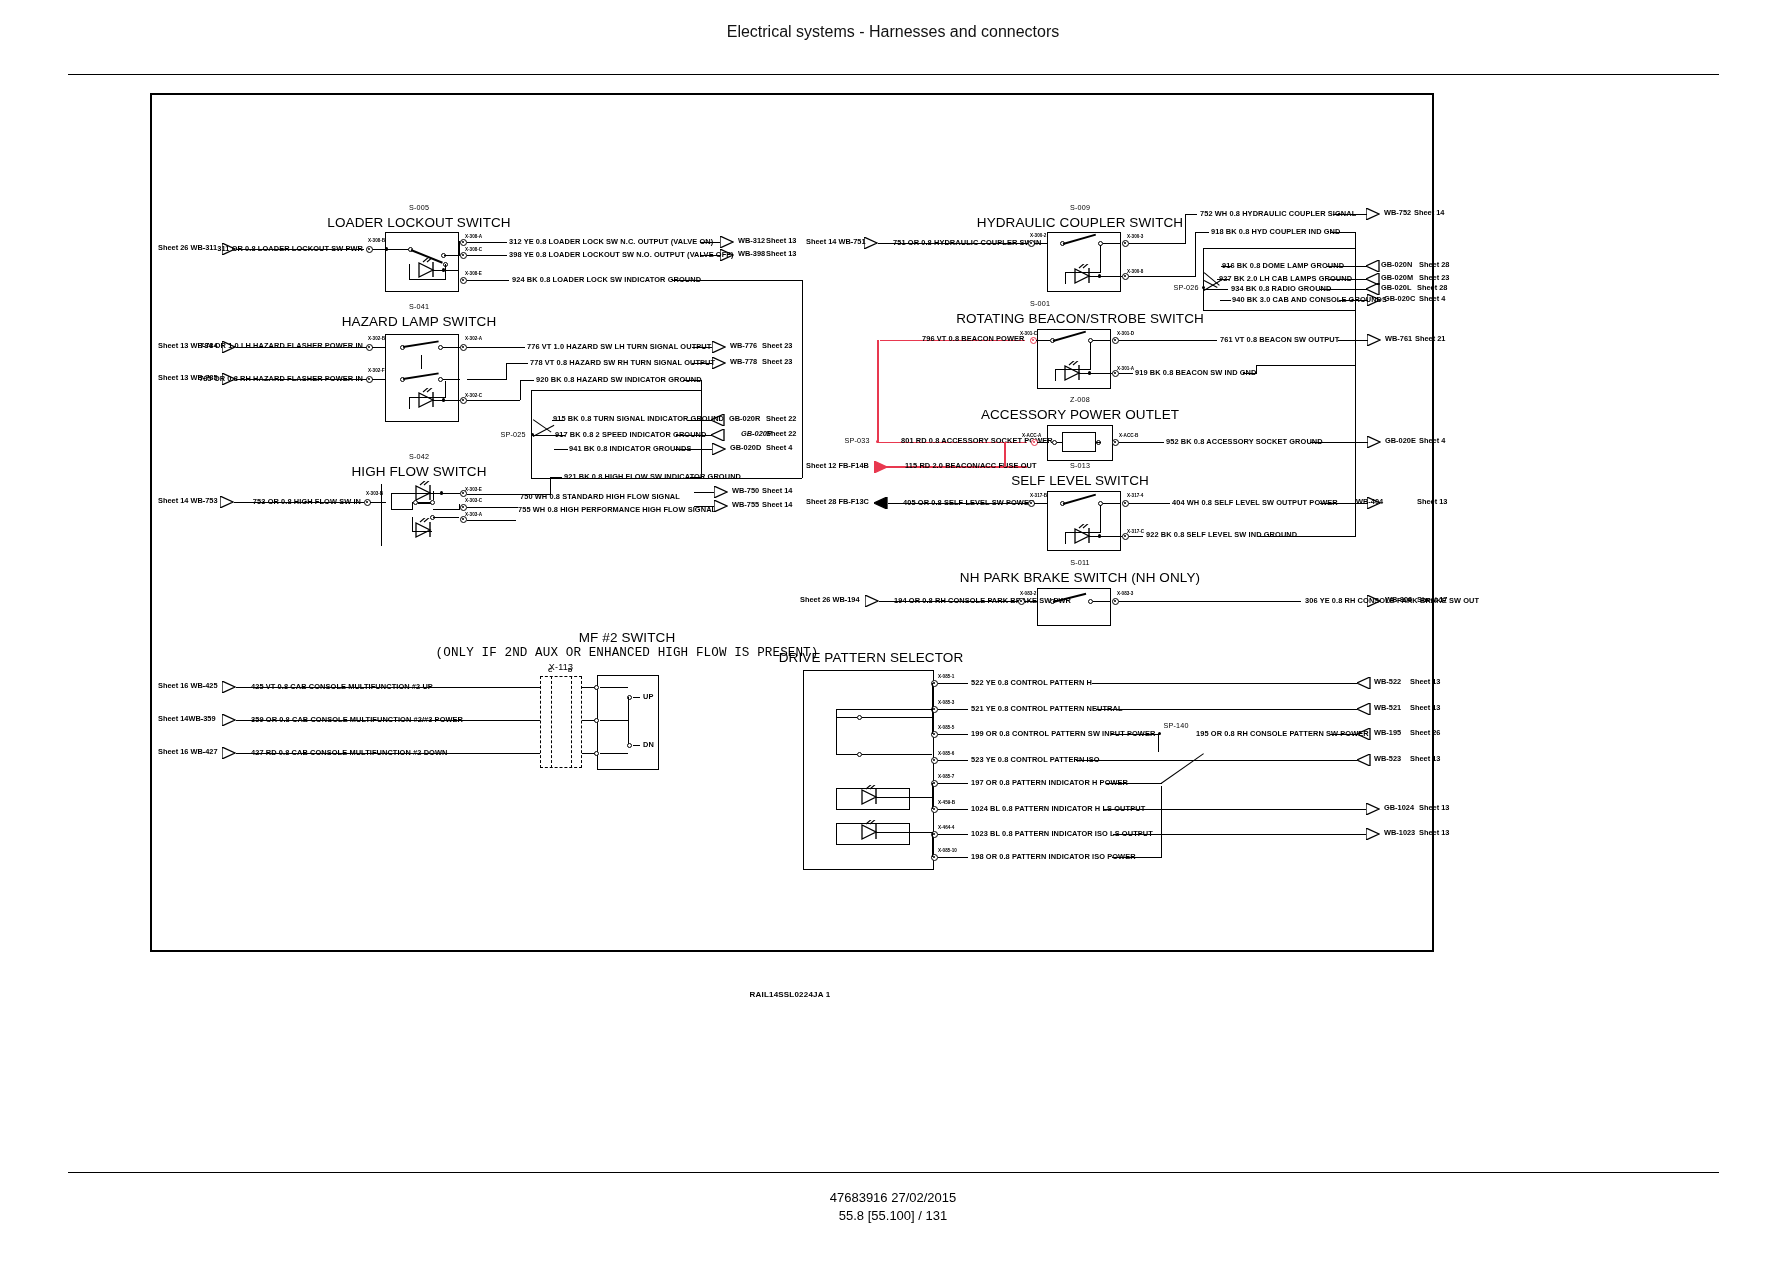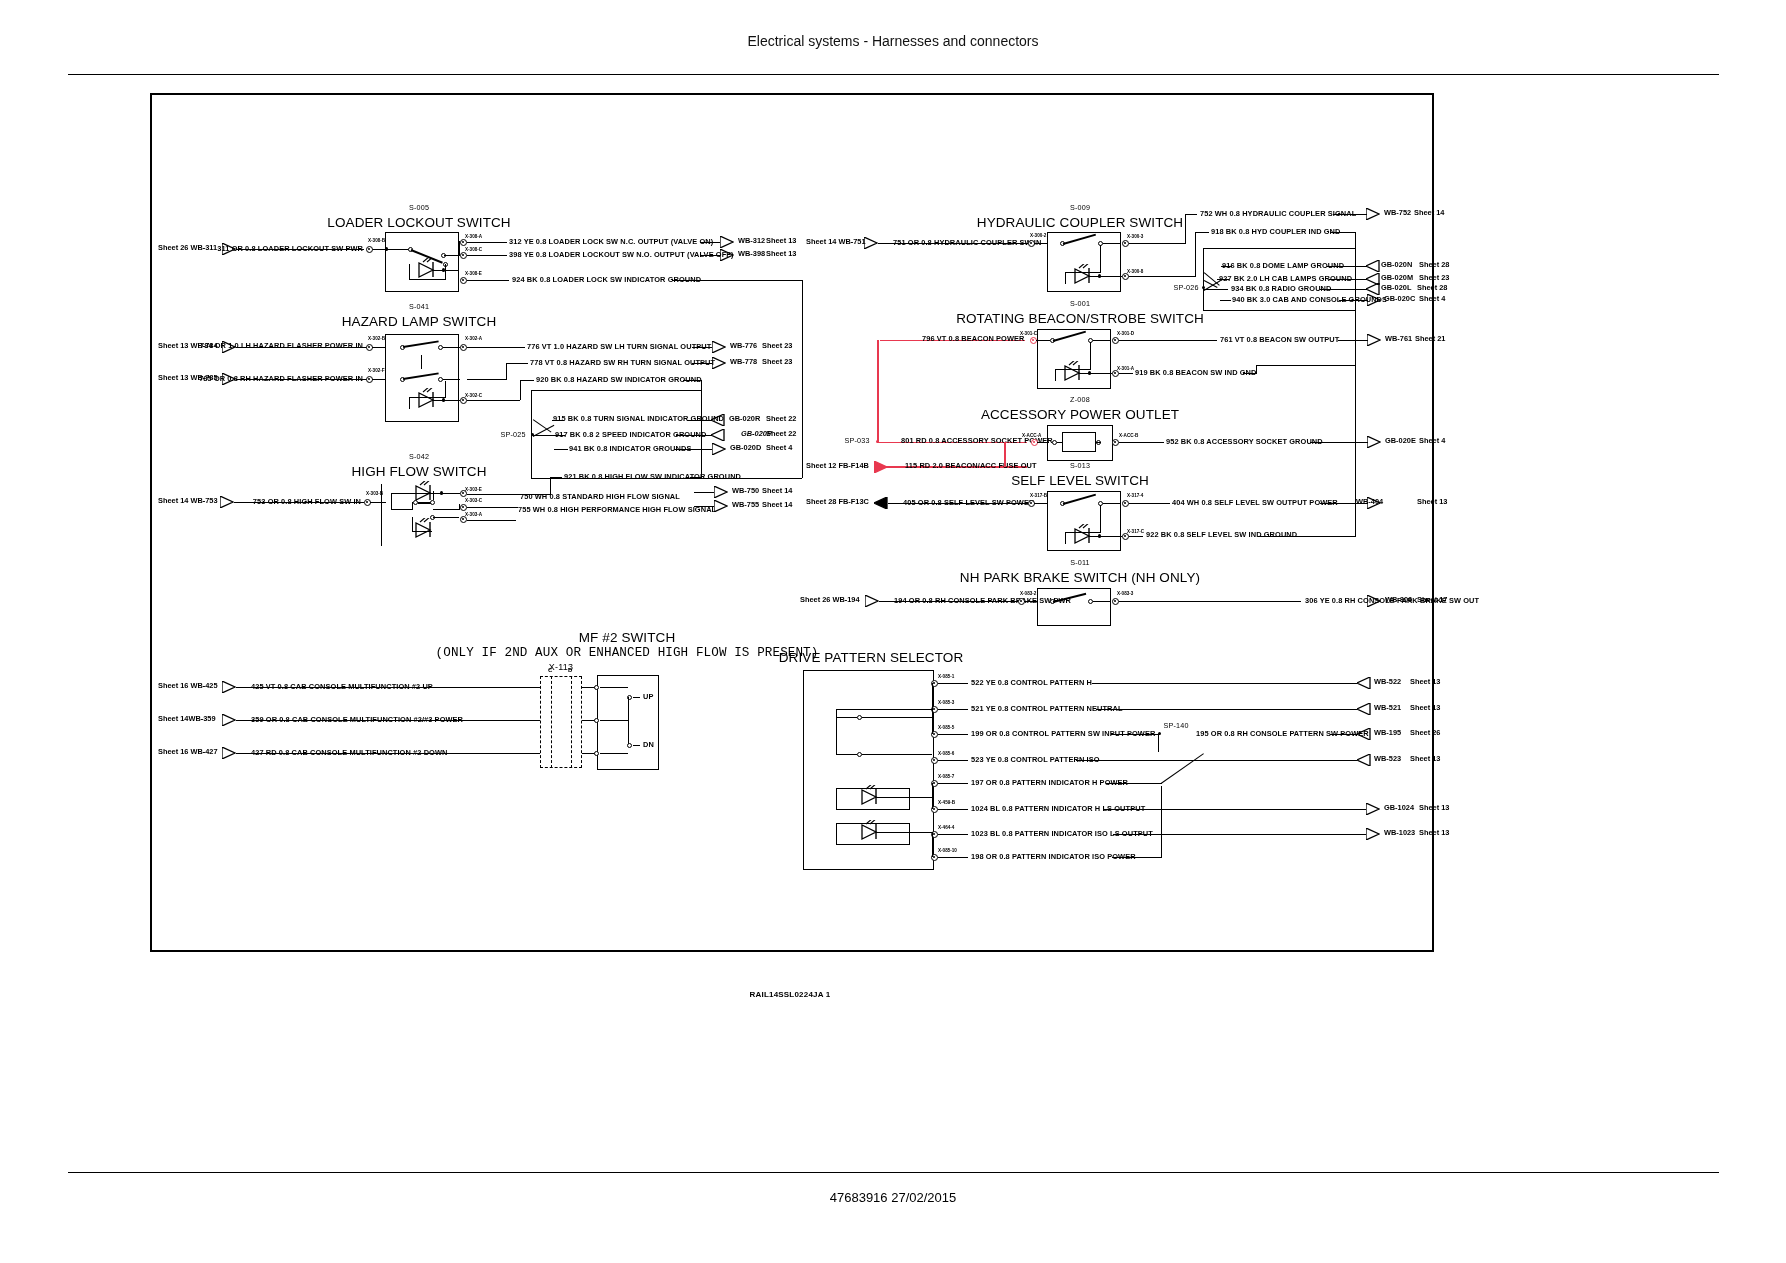--- a/index.html
+++ b/index.html
@@ -1,18 +1,18 @@
 <!DOCTYPE html>
 <html><head>
 <meta charset="utf-8">
 <style>
   html,body{margin:0;padding:0;background:#ffffff;}
   body{width:1786px;height:1263px;font-family:"Liberation Sans",sans-serif;color:#000;position:relative;overflow:hidden;}
   .page{position:absolute;left:0;top:0;width:1786px;height:1263px;}
-  .hdr-title{position:absolute;left:0;top:33px;width:1786px;text-align:center;font-size:14px;color:#111;}
+  .hdr-title{position:absolute;left:0;top:23px;width:1786px;text-align:center;font-size:16px;color:#111;}
   .hdr-rule{position:absolute;left:68px;top:74px;width:1651px;height:1px;background:#000;}
   .ftr-rule{position:absolute;left:68px;top:1172px;width:1651px;height:1px;background:#000;}
   .ftr-l1{position:absolute;left:0;top:1190px;width:1786px;text-align:center;font-size:13px;}
   .ftr-l2{position:absolute;left:0;top:1208px;width:1786px;text-align:center;font-size:13px;}
 
   .frame{position:absolute;left:150px;top:93px;width:1280px;height:855px;border:2px solid #000;}
   .titlebar{position:absolute;left:150px;top:951px;width:1280px;height:36px;border:2px solid #000;box-sizing:border-box;}
   .titlebar .tname{position:absolute;left:0;top:0;width:1222px;height:32px;line-height:32px;text-align:center;font-size:21px;letter-spacing:.3px;}
   .titlebar .tsep{position:absolute;left:1222px;top:0;width:1px;height:32px;background:#000;}
   .titlebar .tnum{position:absolute;left:1223px;top:0;width:53px;height:32px;line-height:32px;text-align:center;font-size:21px;}
@@ -511,21 +511,21 @@
   <div class="lbl" style="left:1232px;top:295px;">940 BK 3.0 CAB AND CONSOLE GROUNDS</div>
   <div class="ln h" style="left:1339px;top:299.5px;width:29px;"></div>
   <div class="arwo" style="left:1367px;top:294px;">
     <svg width="14" height="12">
         <polygon points="0,0 13,6 0,12" fill="none" stroke="#000" stroke-width="1.3"></polygon>
       </svg>
   </div>
   <div class="sheet" style="left:1384px;top:294px;">GB-020C</div>
   <div class="sheet" style="left:1419px;top:294px;">Sheet 4</div>
 
-  <div class="ref" style="left:1080px;top:299px;">S-001</div>
+  <div class="ref" style="left:1040px;top:299px;">S-001</div>
   <div class="swname" style="left:1080px;top:311px;">ROTATING BEACON/STROBE SWITCH</div>
   <div class="box" style="left:1037px;top:329px;width:74px;height:60px;"></div>
 
   <div class="lnr h" style="left:880px;top:339.5px;width:145px;"></div>
   <div class="lbl" style="left:922px;top:334px;color:#000;">796 VT 0.8 BEACON POWER</div>
   <div class="pin" style="left:1020px;top:331px;">X-301-C</div>
   <div class="term red" style="left:1030px;top:336.5px;"></div>
   <div class="ln h" style="left:1036px;top:340px;width:14px;"></div>
 
   <div class="node" style="left:1050px;top:337.5px;"></div>
@@ -829,14 +829,15 @@
       <line x1="18" y1="4" x2="25" y2="-2" stroke="#000" stroke-width="1.1"></line>
     </svg>
   </div>
   <div class="ln h" style="left:876px;top:832px;width:56px;"></div>
   <div class="ln v" style="left:932px;top:832px;height:25px;"></div>
 
   <div class="docid">RAIL14SSL0224JA     1</div>
 
   <div class="ftr-rule"></div>
   <div class="ftr-l1">47683916  27/02/2015</div>
+  <div class="ftr-l2">55.8 [55.100] / 131</div>
 
 </div>
 
 </body></html>

